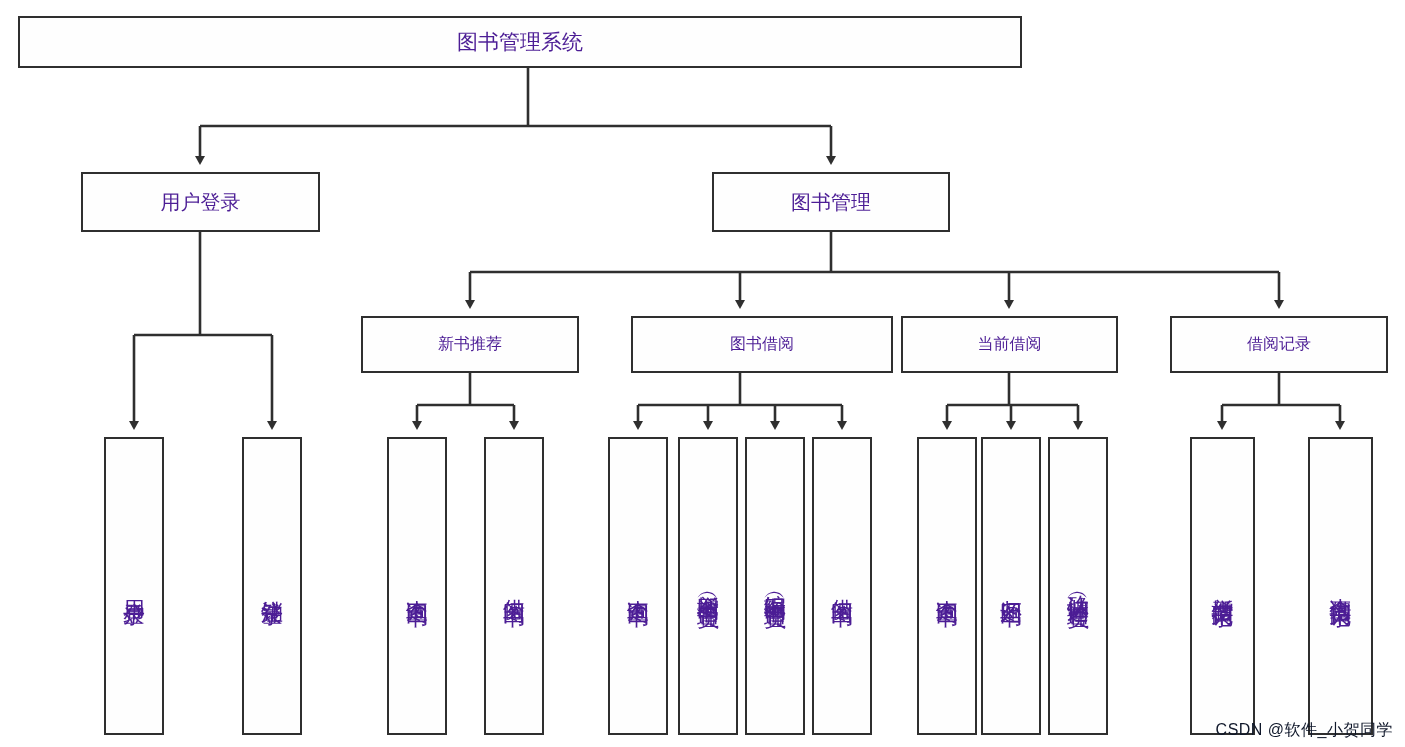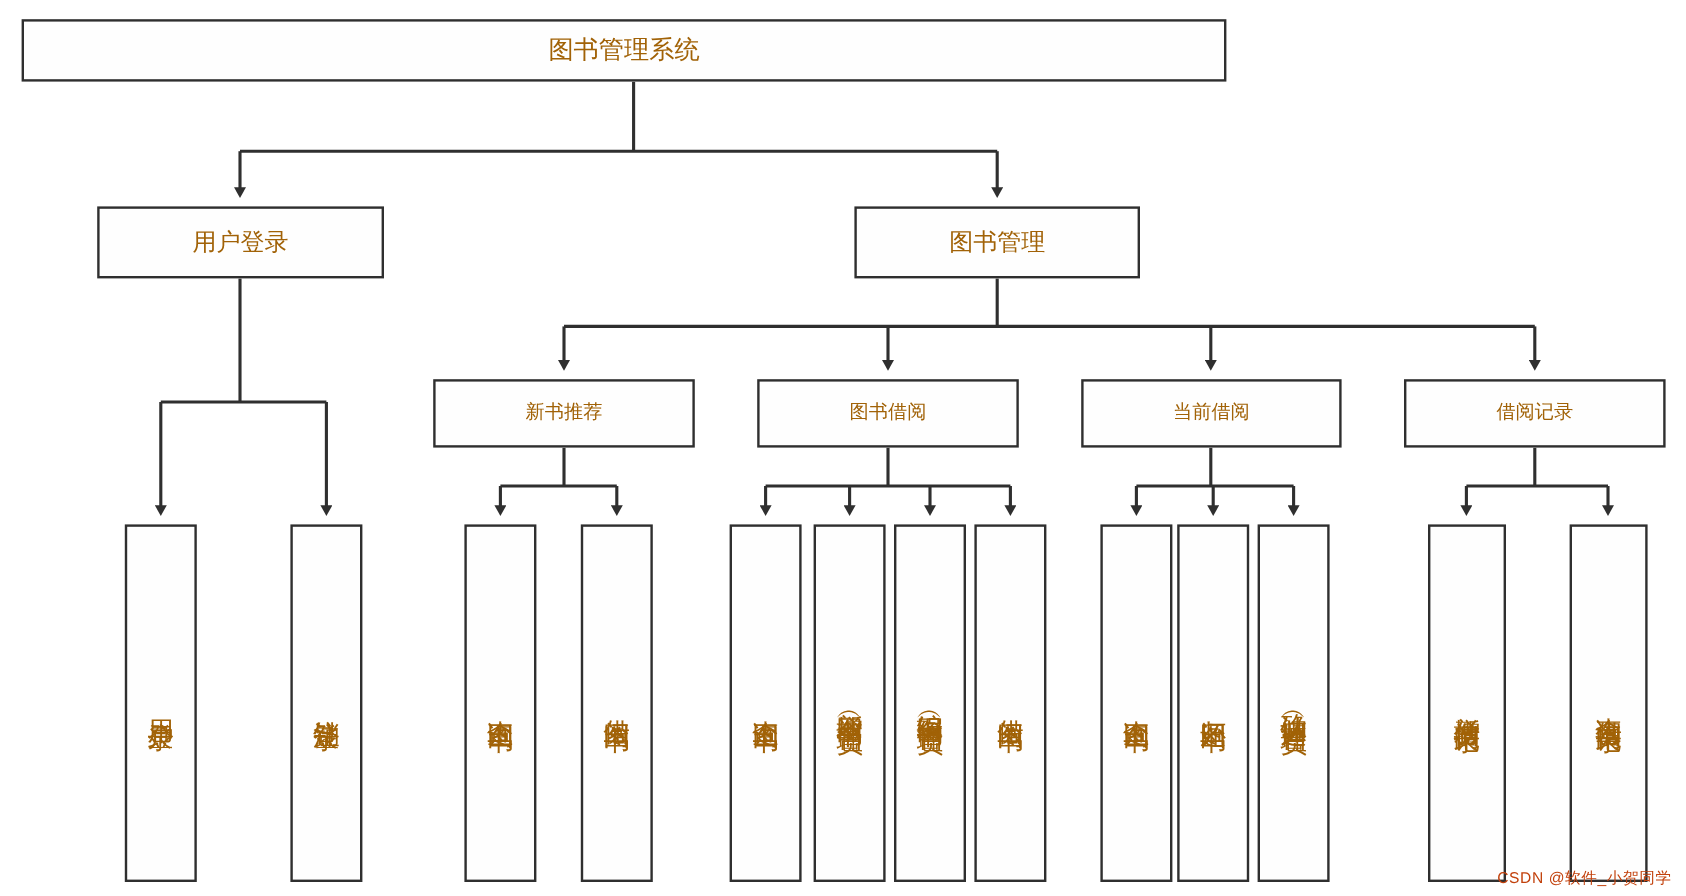--- a/index.html
+++ b/index.html
@@ -30,21 +30,21 @@
     position: absolute;
     box-sizing: border-box;
     background: #fefefe;
     border: 2.5px solid #2f2f2f;
     display: flex;
     align-items: center;
     justify-content: center;
     z-index: 2;
   }
   .node .label {
-    color: #a16207;
+    color: #4c1d95;
     text-align: center;
     line-height: 1.15;
     white-space: nowrap;
   }
   .node.root .label { font-size: 21px; }
   .node.level1 .label { font-size: 20px; }
   .node.level2 .label { font-size: 16px; }
   .node.leaf {
     align-items: center;
     justify-content: center;
@@ -56,22 +56,22 @@
     font-size: 22px;
     letter-spacing: 2px;
     line-height: 1;
     white-space: nowrap;
     max-height: 284px;
   }
   .watermark {
     position: absolute;
     right: 12px;
     bottom: 6px;
-    font-size: 13px;
-    color: #c2410c;
+    font-size: 16px;
+    color: #0f172a;
     z-index: 3;
     white-space: nowrap;
     letter-spacing: 0.5px;
   }
 </style>
 </head>
 <body>
 
 <div id="diagram-root">
 
@@ -132,21 +132,21 @@
   <div class="node level1" style="left:81px; top:172px; width:239px; height:60px;">
     <span class="label">用户登录</span>
   </div>
   <div class="node level1" style="left:712px; top:172px; width:238px; height:60px;justify-content:center;">
     <span class="label">图书管理</span>
   </div>
 
   <div class="node level2" style="left:361px; top:316px; width:218px; height:57px;">
     <span class="label">新书推荐</span>
   </div>
-  <div class="node level2" style="left:631px; top:316px; width:218px; height:57px;">
+  <div class="node level2" style="left:631px; top:316px; width:262px; height:57px;">
     <span class="label">图书借阅</span>
   </div>
   <div class="node level2" style="left:1170px; top:316px; width:218px; height:57px;">
     <span class="label">借阅记录</span>
   </div>
   <div class="node level2" style="left:901px; top:316px; width:217px; height:57px;">
     <span class="label">当前借阅</span>
   </div>
 
   <div class="node leaf" style="left:104px; top:437px; width:60px; height:298px;">

